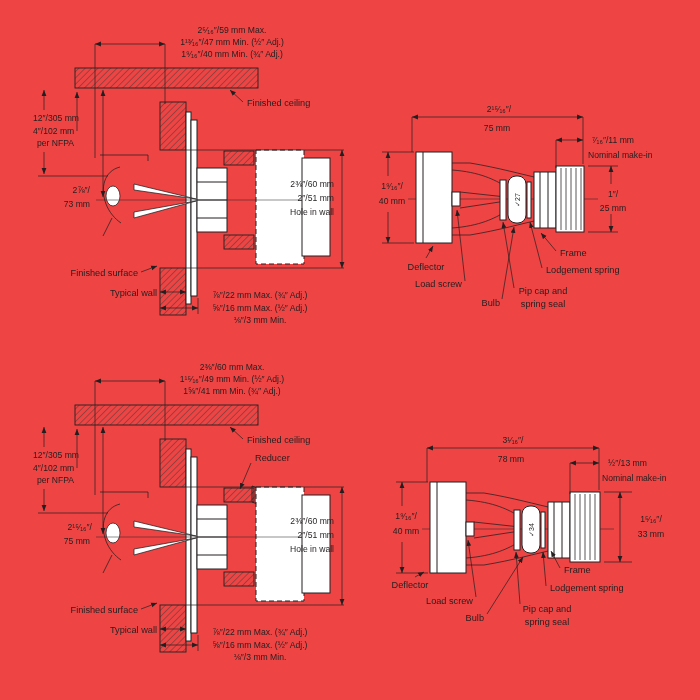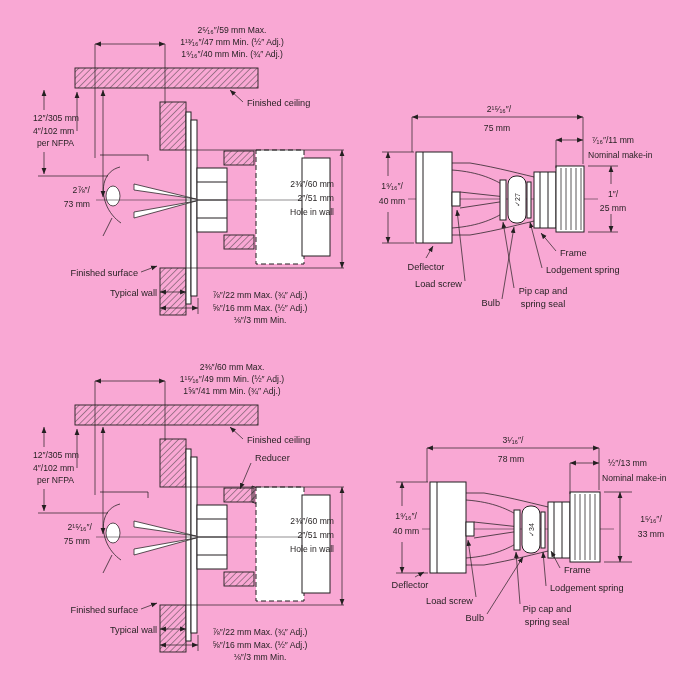--- a/index.html
+++ b/index.html
@@ -1,16 +1,16 @@
 <!DOCTYPE html>
 <html><head>
 <meta charset="utf-8">
 <style>
   html,body{margin:0;padding:0;background:#fff;}
-  #stage{position:relative;width:700px;height:700px;background:#f9a8d4;overflow:hidden;}
+  #stage{position:relative;width:700px;height:700px;background:#ef4444;overflow:hidden;}
   svg{position:absolute;left:0;top:0;}
   .t{font-family:"Liberation Sans","DejaVu Sans",sans-serif;font-size:9.2px;fill:#231f20;}
   .ts{font-size:8.6px;}
   .tb{font-size:7px;}
   .tm{text-anchor:middle;}
   .te{text-anchor:end;}
   .ln{fill:none;stroke:#231f20;stroke-width:1;}
   .thin{stroke-width:0.75;}
   .dim{fill:none;stroke:#231f20;stroke-width:0.7;}
   .dash{stroke-dasharray:5 3;}

